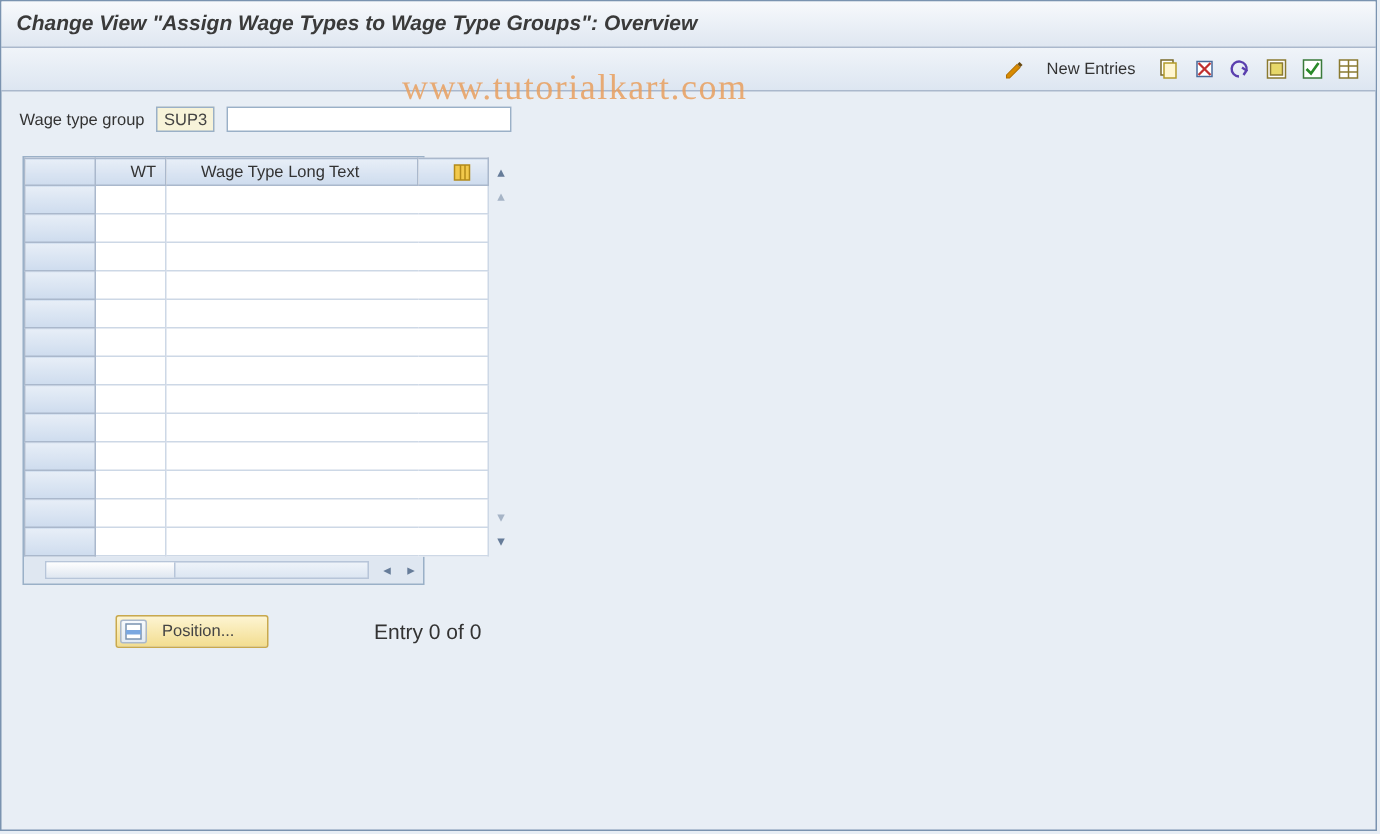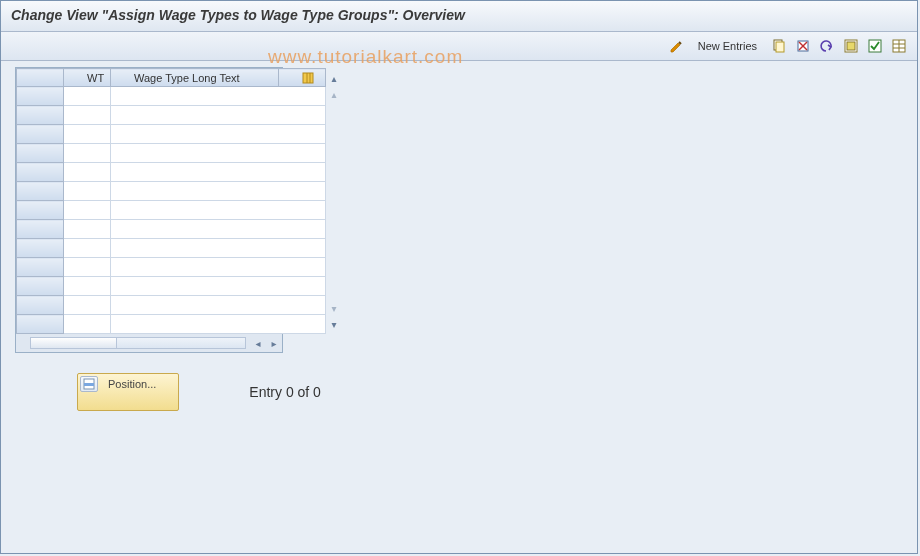--- a/index.html
+++ b/index.html
@@ -176,41 +176,41 @@
     align-items: center;
     padding: 14px 16px;
     gap: 70px;
   }
   .position-btn {
     display: inline-flex;
     align-items: center;
     gap: 10px;
     border: 1px solid #c9a94d;
     background: linear-gradient(#fdf4d2, #f2dd8f);
-    padding: 2px 22px 18px 2px;
+    padding: 2px 22px 2px 2px;
     cursor: pointer;
     color: #444;
     margin-left: 60px;
     border-radius: 2px;
   }
   .position-btn .icn-box{
     width:18px;height:16px;display:inline-flex;align-items:center;justify-content:center;
     background:linear-gradient(#f6f9fd,#e2eaf4);border:1px solid #aab8cc;border-radius:2px;
   }
   .entry-text { font-size: 14px; color: #333; }
   .watermark {
     position: absolute;
     top: 46px;
     left: 268px;
-    font-size: 19px;
+    font-size: 24px;
     letter-spacing: 1px;
     color: #e9a05f;
     opacity: 0.85;
     pointer-events: none;
-    font-family: Liberation Sans, sans-serif;
+    font-family: Liberation Serif, serif;
   }
   svg { display:block; }
 </style>
 </head>
 <body>
 
 <div class="window">
   <div class="titlebar">Change View "Assign Wage Types to Wage Type Groups": Overview</div>
 
   <div class="toolbar">
@@ -255,20 +255,25 @@
     <span class="tb-btn">
       <svg width="16" height="16">
           <rect x="2" y="2" width="12" height="12" fill="#fff" stroke="#8a7a30"></rect>
           <line x1="2" y1="6" x2="14" y2="6" stroke="#8a7a30"></line>
           <line x1="2" y1="10" x2="14" y2="10" stroke="#8a7a30"></line>
           <line x1="8" y1="2" x2="8" y2="14" stroke="#8a7a30"></line>
         </svg>
     </span>
   </div>
 
+  <div class="filter-row">
+    <span class="filter-label">Wage type group</span>
+    <span class="code-box">SUP3</span>
+    <span class="text-field"></span>
+  </div>
 
   <div class="table-panel">
     <div class="grid-wrap">
       <table class="grid">
         <thead>
           <tr>
             <th class="row-selector"></th>
             <th class="col-wt">WT</th>
             <th class="col-txt">Wage Type Long Text</th>
             <th class="corner-cell">

